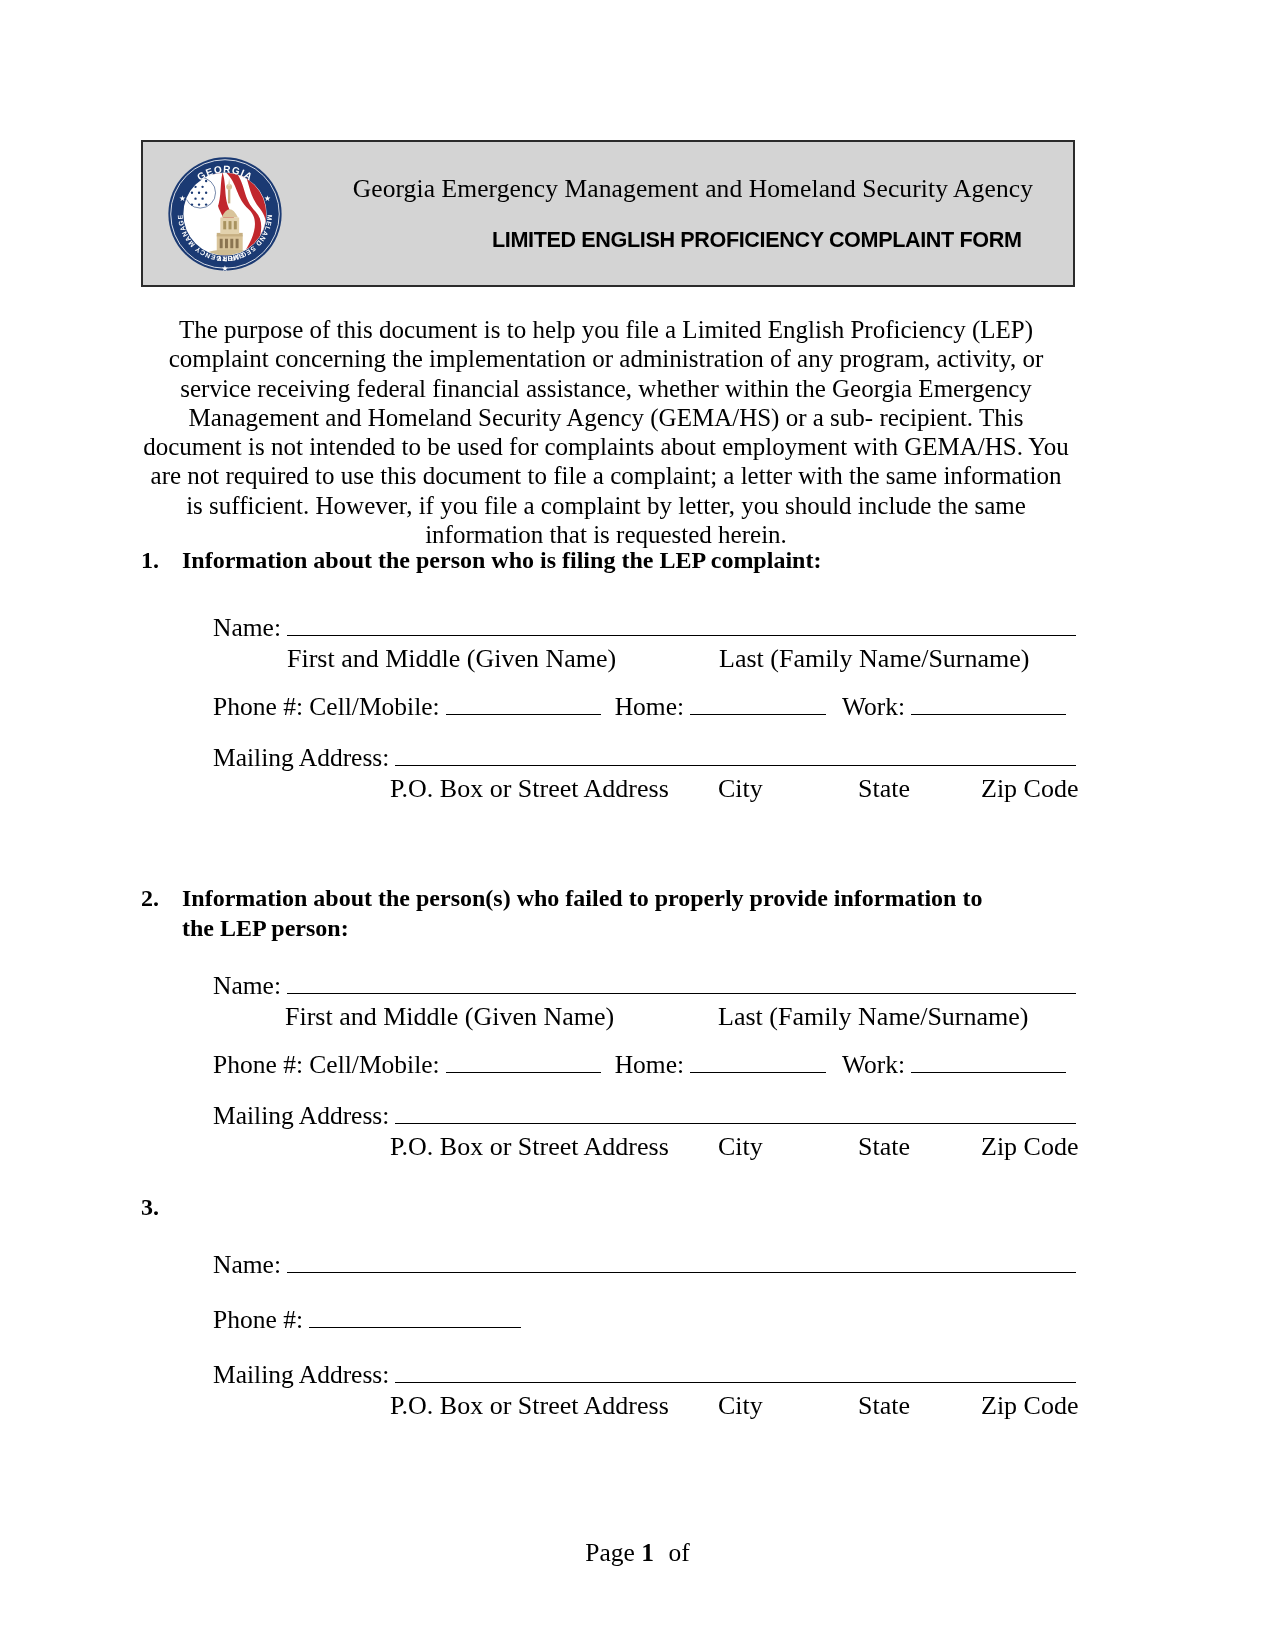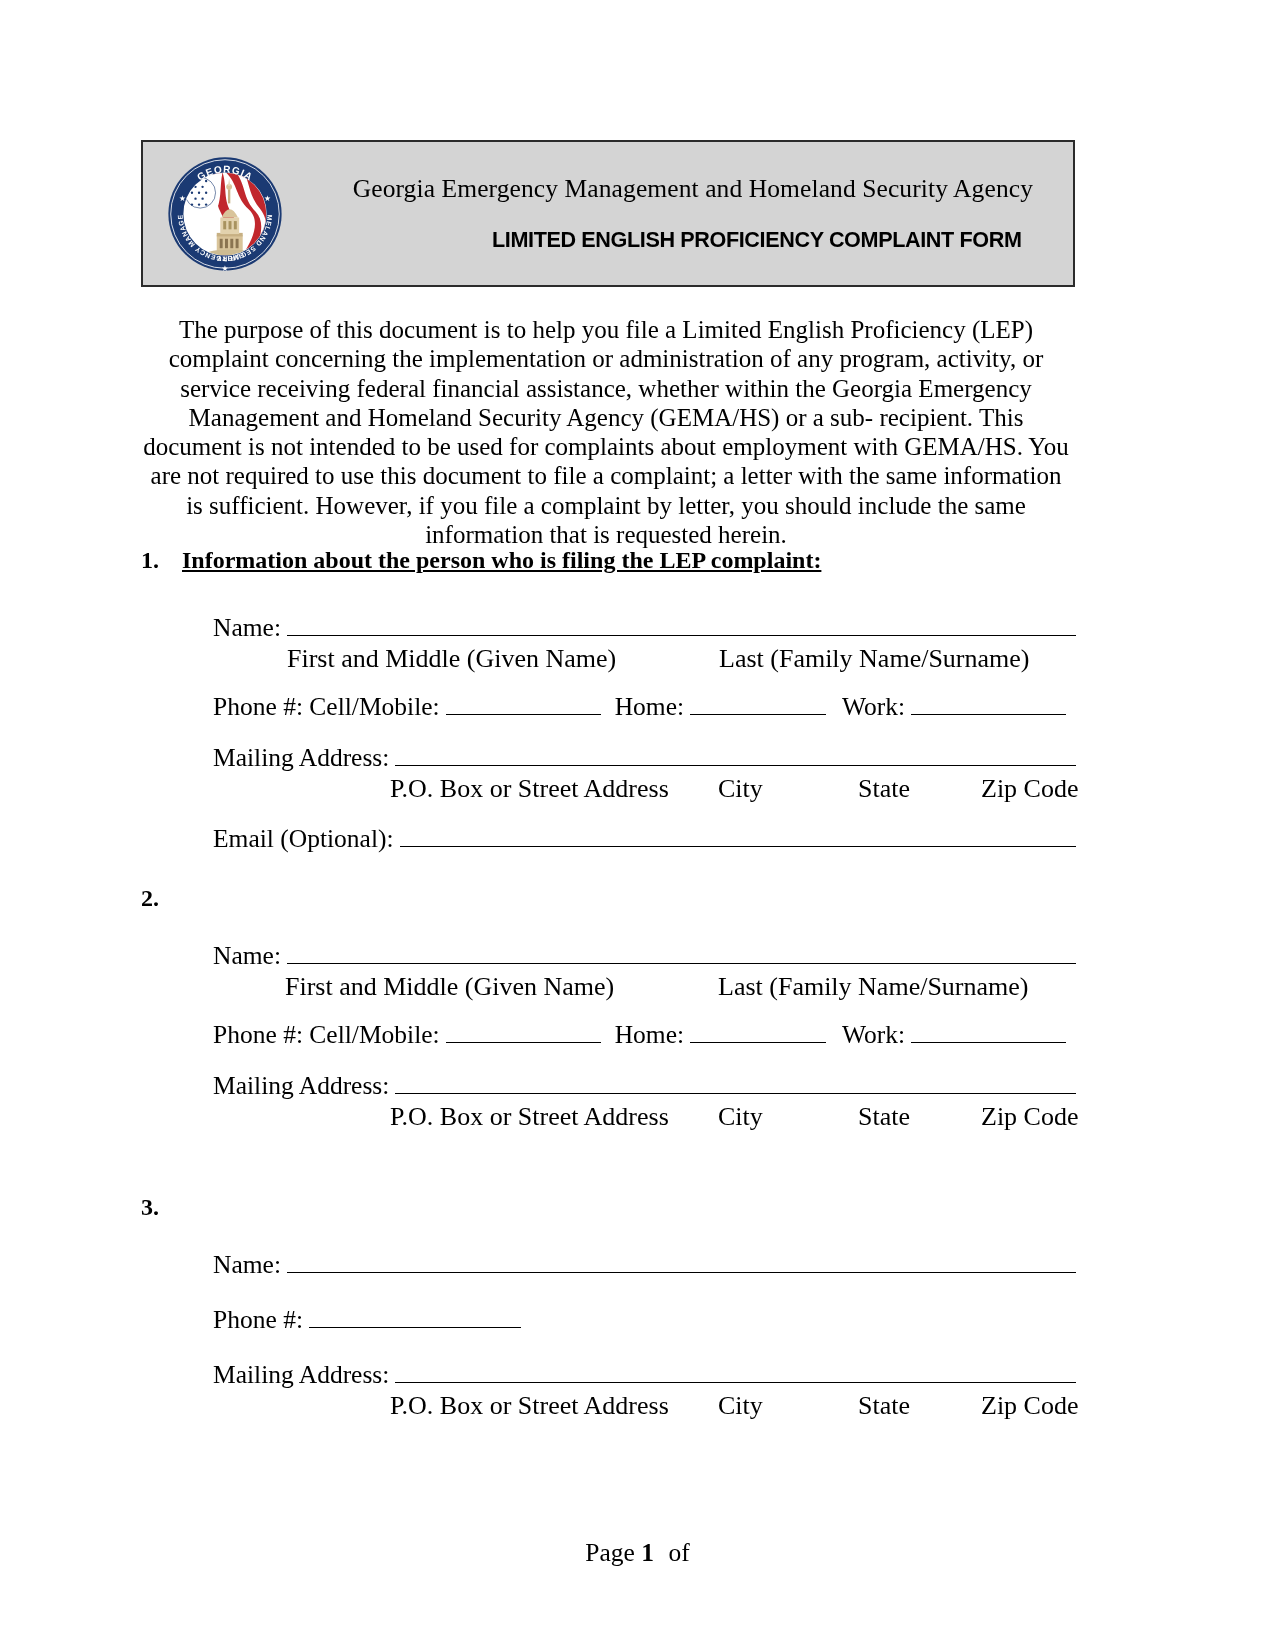--- a/index.html
+++ b/index.html
@@ -97,21 +97,20 @@
   .sec-num {
     width: 41px;
     min-width: 41px;
     text-align: right;
     padding-right: 28px;
     box-sizing: border-box;
   }
   .sec-title {
     flex: 1;
     max-width: 835px;
-    text-decoration: underline;
   }
 
   .fields {
     margin-left: 72px;
     position: relative;
   }
 
   .row {
     position: relative;
     font-size: 25.5px;
@@ -290,30 +289,27 @@
       </div>
       <div class="subrow">
         <span class="sub" style="left:177px">P.O. Box or Street Address</span>
         <span class="sub" style="left:505px">City</span>
         <span class="sub" style="left:645px">State</span>
         <span class="sub" style="left:768px">Zip Code</span>
       </div>
 
       <div style="height:24px"></div>
 
-      <div class="row">
-        <span class="lbl">Email (Optional):</span>
-        <span class="blank" style="width:681px"></span>
-      </div>
     </div>
   </div>
 
   <div class="section" style="top:883px;">
     <div class="sec-head">
       <span class="sec-num">2.</span>
+      <span class="sec-title">Information about the person(s) who failed to properly provide information to the LEP person:</span>
     </div>
 
     <div class="fields">
       <div style="height:28px"></div>
 
       <div class="row">
         <span class="lbl">Name:</span>
         <span class="blank" style="width:789px"></span>
       </div>
       <div class="subrow">

